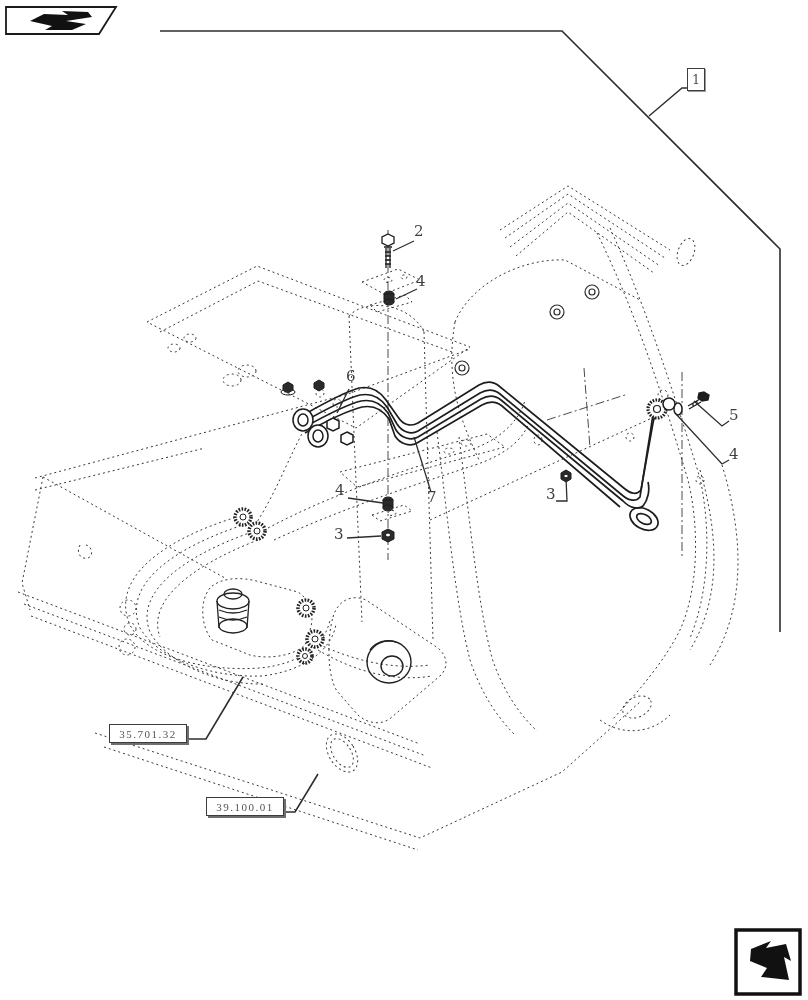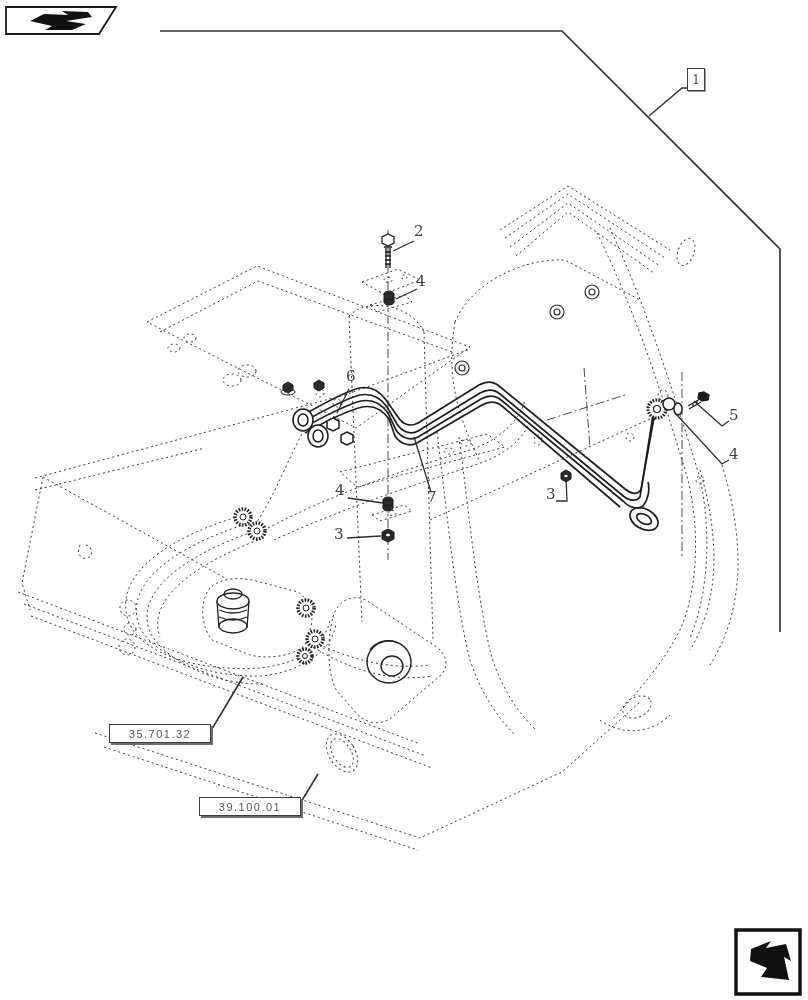--- a/index.html
+++ b/index.html
@@ -5,26 +5,26 @@
   html,body{margin:0;padding:0;background:#fff;}
   #stage{position:relative;width:808px;height:1000px;background:#ffffff;overflow:hidden;
          font-family:"DejaVu Serif", serif;}
   #art{position:absolute;left:0;top:0;}
   .callout{position:absolute;font-family:"DejaVu Serif", serif;font-size:15px;color:#3f3f3f;
            line-height:1;user-select:none;}
   .callout-box{position:absolute;left:687px;top:68px;width:16px;height:21px;
            border:1.5px solid #3c3c3c;box-shadow:1px 1px 0 #9a9a9a;background:#fff;
            display:flex;align-items:center;justify-content:center;
            font-family:"DejaVu Serif", serif;font-size:12px;color:#4a4a4a;}
-  .refbox{position:absolute;height:17px;padding:0 15px;border:1.5px solid #3c3c3c;
+  .refbox{position:absolute;height:17px;padding:0 3px;border:1.5px solid #3c3c3c;
           box-shadow:2px 2px 0 #6f6f6f;background:#fff;display:flex;align-items:center;
-          justify-content:center;font-family:Liberation Sans, sans-serif;font-size:11px;
+          justify-content:center;font-family:Liberation Serif, serif;font-size:11px;
           letter-spacing:1.5px;color:#555;}
   #refbox-35{left:109px;top:724px;width:70px;}
-  #refbox-39{left:199px;top:797px;width:70px;}
+  #refbox-39{left:206px;top:797px;width:70px;}
 </style>
 </head>
 <body>
 
 <div id="stage">
 
   <svg id="art" width="808" height="1000" viewBox="0 0 808 1000">
 
     <g fill="none" stroke="#2e2e2e" stroke-width="1.6">
       <path d="M160,31 H562 L780,249 V632"></path>

